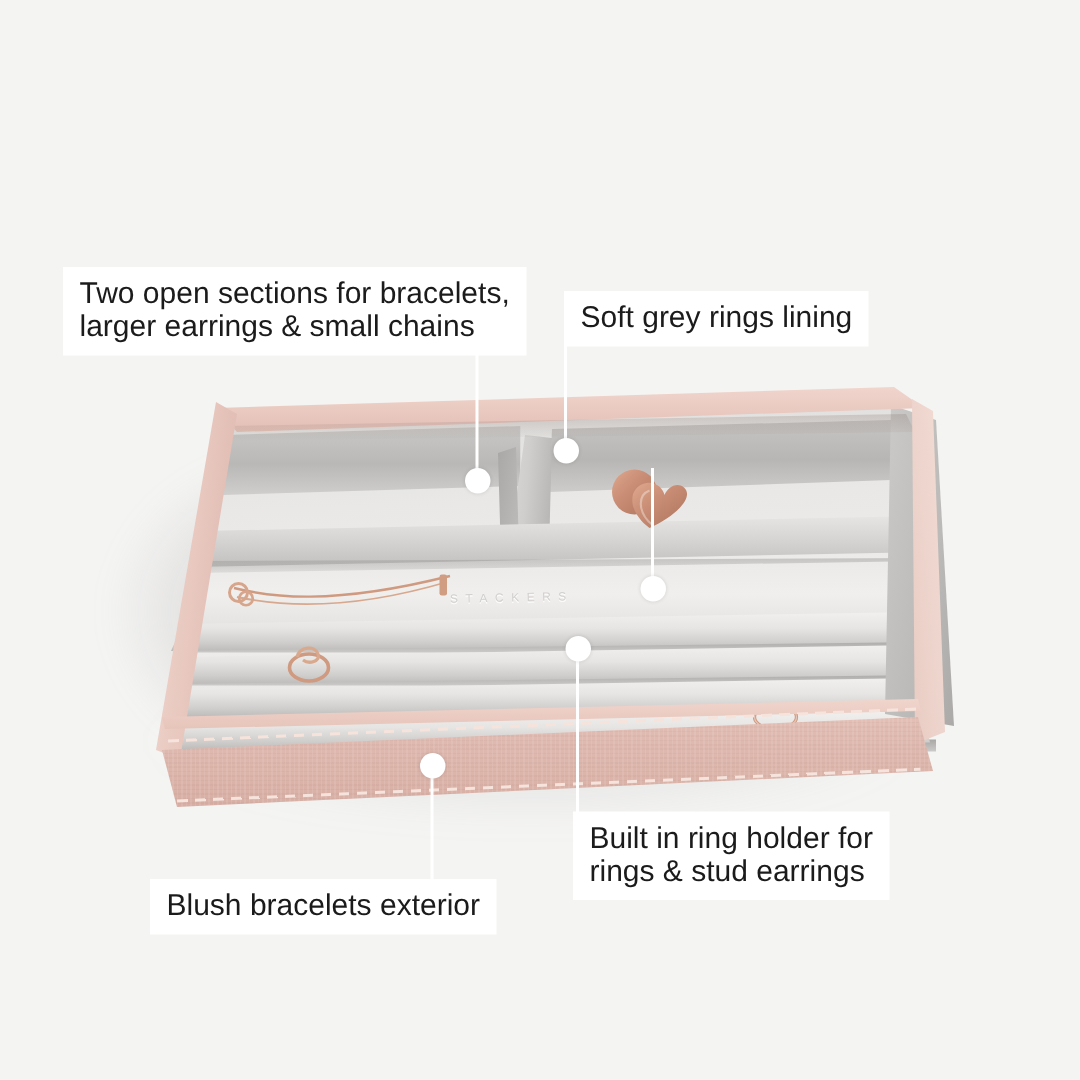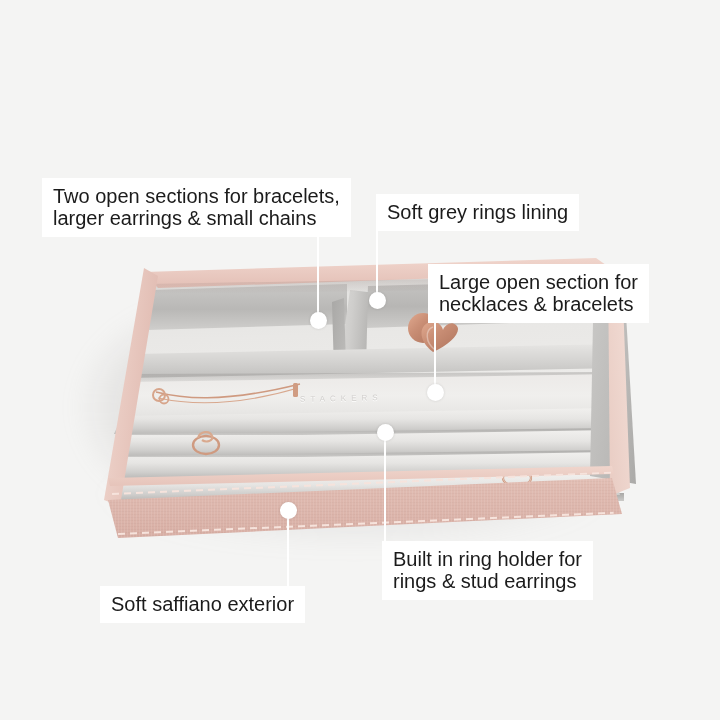--- a/index.html
+++ b/index.html
@@ -299,25 +299,23 @@
   <div class="dot" style="left:310px;top:312px;"></div>
   <div class="label" style="left:42px;top:178px;">Two open sections for bracelets,
 larger earrings &amp; small chains</div>
 
   <div class="lead" style="left:376px;top:226px;height:76px;"></div>
   <div class="dot" style="left:369px;top:292px;"></div>
   <div class="label" style="left:376px;top:194px;">Soft grey rings lining</div>
 
   <div class="lead" style="left:434px;top:312px;height:82px;"></div>
   <div class="dot" style="left:427px;top:384px;"></div>
-  <div class="label" style="left:428px;top:264px;">Large open section for
-necklaces &amp; bracelets</div>
 
   <div class="lead" style="left:384px;top:436px;height:110px;"></div>
   <div class="dot" style="left:377px;top:424px;"></div>
   <div class="label" style="left:382px;top:541px;">Built in ring holder for
 rings &amp; stud earrings</div>
 
   <div class="lead" style="left:287px;top:514px;height:78px;"></div>
   <div class="dot" style="left:280px;top:502px;"></div>
-  <div class="label" style="left:100px;top:586px;">Soft saffiano exterior</div>
+  <div class="label" style="left:100px;top:586px;">Blush bracelets exterior</div>
 
 </div>
 
 </body></html>

